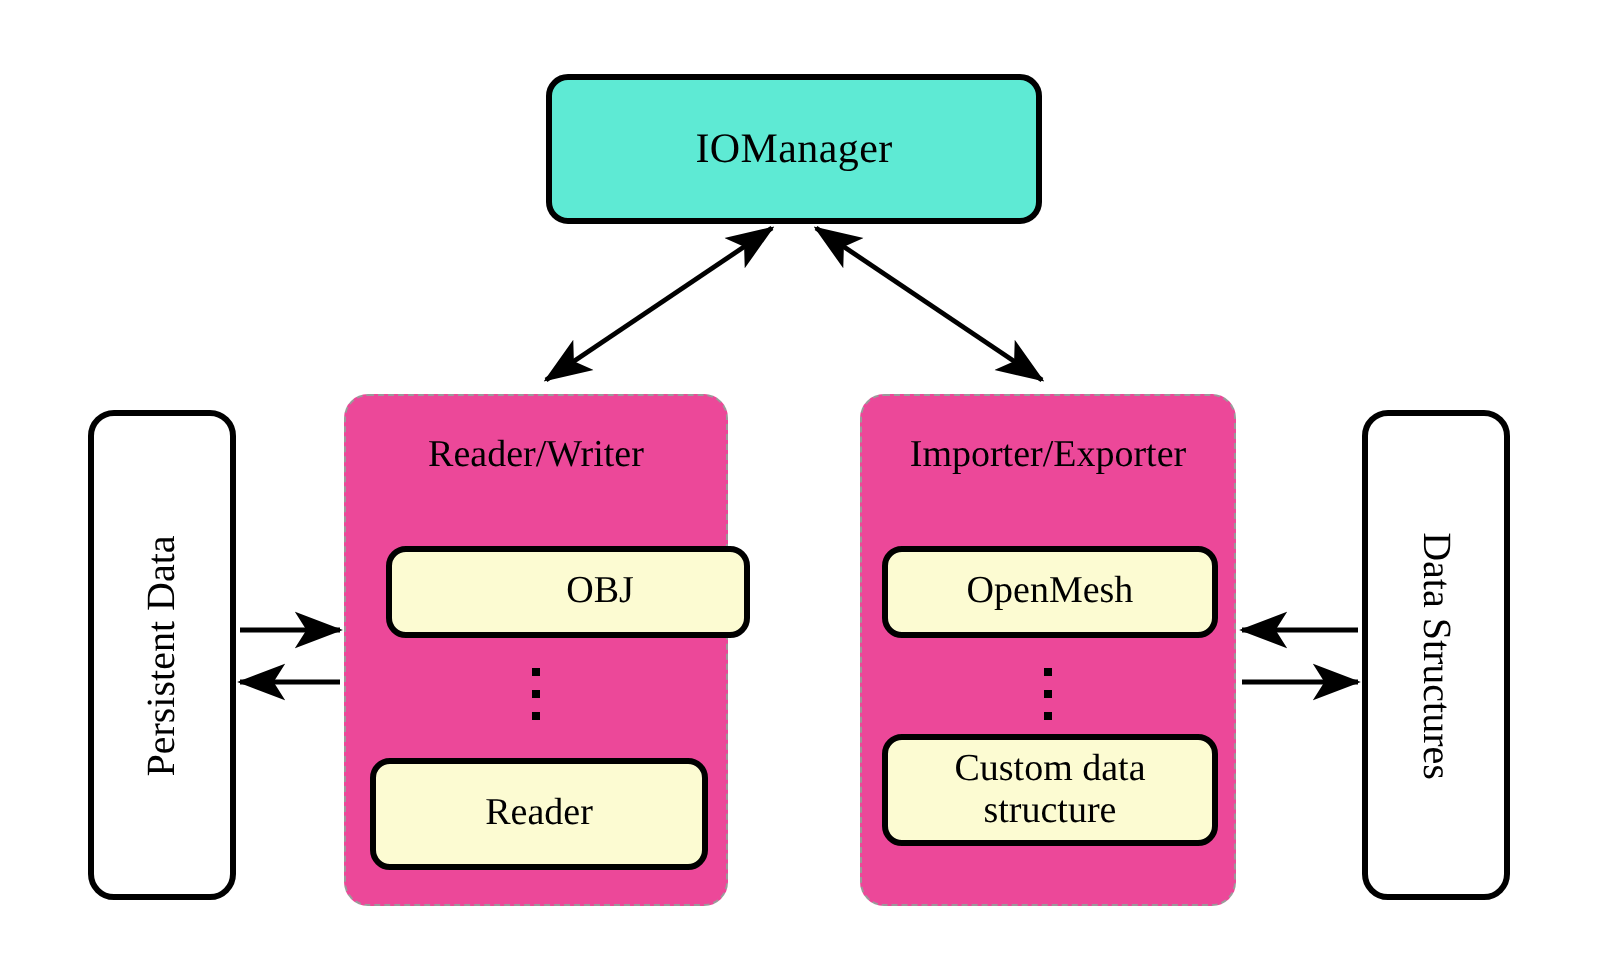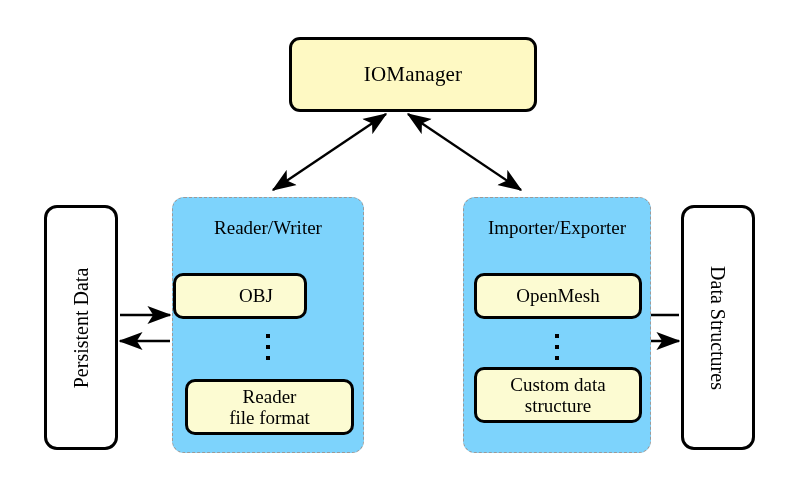--- a/index.html
+++ b/index.html
@@ -28,26 +28,25 @@
     height: 489px;
     pointer-events: none;
   }
 
   
   .node-box {
     position: absolute;
     box-sizing: border-box;
     border: 3px solid #000000;
     border-radius: 11px;
-    background: #fef9c3;
+    background: #5eead4;
     display: flex;
     align-items: center;
     justify-content: center;
     text-align: center;
-    margin-left: 16px;
   }
 
   #iomanager-box {
     left: 273px;
     top: 37px;
     width: 248px;
     height: 75px;
     font-size: 21px;
     letter-spacing: 0.2px;
   }
@@ -86,34 +85,33 @@
   .rot-cw {
     transform: translate(-50%, -50%) rotate(90deg);
   }
 
   
   .group-panel {
     position: absolute;
     box-sizing: border-box;
     border: 1.6px dashed #9a9a9a;
     border-radius: 12px;
-    background: #7dd3fc;
+    background: #ec4899;
   }
   #readerwriter-panel {
     left: 172px;
     top: 197px;
     width: 192px;
     height: 256px;
   }
   #importerexporter-panel {
     left: 430px;
     top: 197px;
     width: 188px;
     height: 256px;
-    margin-left: 33px;
   }
   .panel-title {
     position: absolute;
     left: 0;
     right: 0;
     top: 20px;
     text-align: center;
     font-size: 19px;
     line-height: 1;
     white-space: nowrap;
@@ -127,23 +125,23 @@
     border-radius: 10px;
     background: #fcfbd2;
     display: flex;
     align-items: center;
     justify-content: center;
     text-align: center;
     font-size: 19px;
     line-height: 1.12;
   }
   #item-obj {
-    left: 0;
+    left: 20px;
     top: 75px;
-    width: 134px;
+    width: 182px;
     height: 46px;
     padding-left: 32px;
   }
   #item-custom-file-format {
     left: 12px;
     top: 181px;
     width: 169px;
     height: 56px;
   }
   #item-openmesh {
@@ -228,21 +226,20 @@
 
     <div class="vdots">
       <span></span>
         <span></span>
         <span></span>
     </div>
 
     <div class="item-box" id="item-custom-file-format">
       <span>
         <span>Reader</span><br>
-        <span>file format</span>
       </span>
     </div>
   </div>
 
   <div class="group-panel" id="importerexporter-panel">
     <div class="panel-title">Importer/Exporter</div>
 
     <div class="item-box" id="item-openmesh">
       <span>OpenMesh</span>
     </div>

